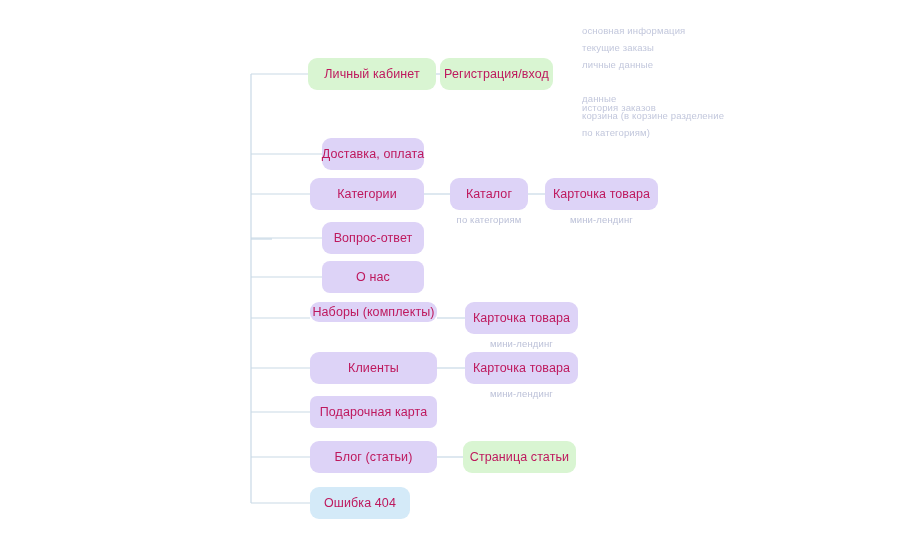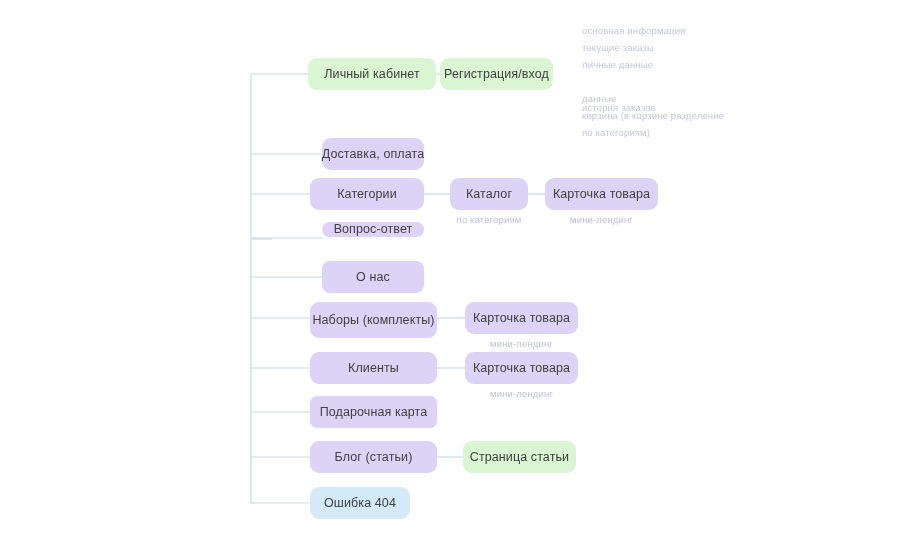--- a/index.html
+++ b/index.html
@@ -36,21 +36,21 @@
     position: absolute;
     box-sizing: border-box;
     border-radius: 9px;
     display: flex;
     align-items: center;
     justify-content: center;
     text-align: center;
     font-size: 12.5px;
     line-height: 1.2;
     letter-spacing: 0.1px;
-    color: #404040;
+    color: #be185d;
     padding: 0 6px;
     white-space: nowrap;
   }
   .node.purple { background: #ddd3f7; }
   .node.green  { background: #d9f5d2; }
   .node.blue   { background: #d4eaf8; }
 
   .caption {
     position: absolute;
     font-size: 9.5px;
@@ -95,23 +95,23 @@
       <line x1="251" y1="503" x2="310" y2="503" stroke="#c9d9e6" stroke-width="1.2"></line>
     </svg>
 <div class="node green" style="left: 308px; top: 58px; width: 128px; height: 32px;">Личный кабинет</div>
     <div class="node green" style="left: 440px; top: 58px; width: 113px; height: 32px;">Регистрация/вход</div>
     <div class="node purple" style="left: 322px; top: 138px; width: 102px; height: 32px;">Доставка, оплата</div>
     <div class="node purple" style="left: 310px; top: 178px; width: 114px; height: 32px;">Категории</div>
     <div class="node purple" style="left: 450px; top: 178px; width: 78px; height: 32px;">Каталог</div>
     <div class="caption" style="left: 450px; top: 214px; width: 78px;">по категориям</div>
     <div class="node purple" style="left: 545px; top: 178px; width: 113px; height: 32px;">Карточка товара</div>
     <div class="caption" style="left: 545px; top: 214px; width: 113px;">мини-лендинг</div>
-    <div class="node purple" style="left: 322px; top: 222px; width: 102px; height: 15px;">Вопрос-ответ</div>
+    <div class="node purple" style="left: 322px; top: 222px; width: 102px; height: 32px;">Вопрос-ответ</div>
     <div class="node purple" style="left: 322px; top: 261px; width: 102px; height: 32px; border-radius: 8px;">О нас</div>
-    <div class="node purple" style="left: 310px; top: 302px; width: 127px; height: 36px;">Наборы (комплекты)</div>
+    <div class="node purple" style="left: 310px; top: 302px; width: 127px; height: 20px;">Наборы (комплекты)</div>
     <div class="node purple" style="left: 465px; top: 302px; width: 113px; height: 32px;">Карточка товара</div>
     <div class="caption" style="left: 465px; top: 338px; width: 113px;">мини-лендинг</div>
     <div class="node purple" style="left: 310px; top: 352px; width: 127px; height: 32px;">Клиенты</div>
     <div class="node purple" style="left: 465px; top: 352px; width: 113px; height: 32px;">Карточка товара</div>
     <div class="caption" style="left: 465px; top: 388px; width: 113px;">мини-лендинг</div>
     <div class="node purple" style="left: 310px; top: 396px; width: 127px; height: 32px; border-radius: 7px;">Подарочная карта</div>
     <div class="node purple" style="left: 310px; top: 441px; width: 127px; height: 32px;">Блог (статьи)</div>
     <div class="node green" style="left: 463px; top: 441px; width: 113px; height: 32px;">Страница статьи</div>
     <div class="node blue" style="left: 310px; top: 487px; width: 100px; height: 32px;">Ошибка 404</div>
     <div class="note-line" style="left: 582px; top: 25px;">основная информация</div>

